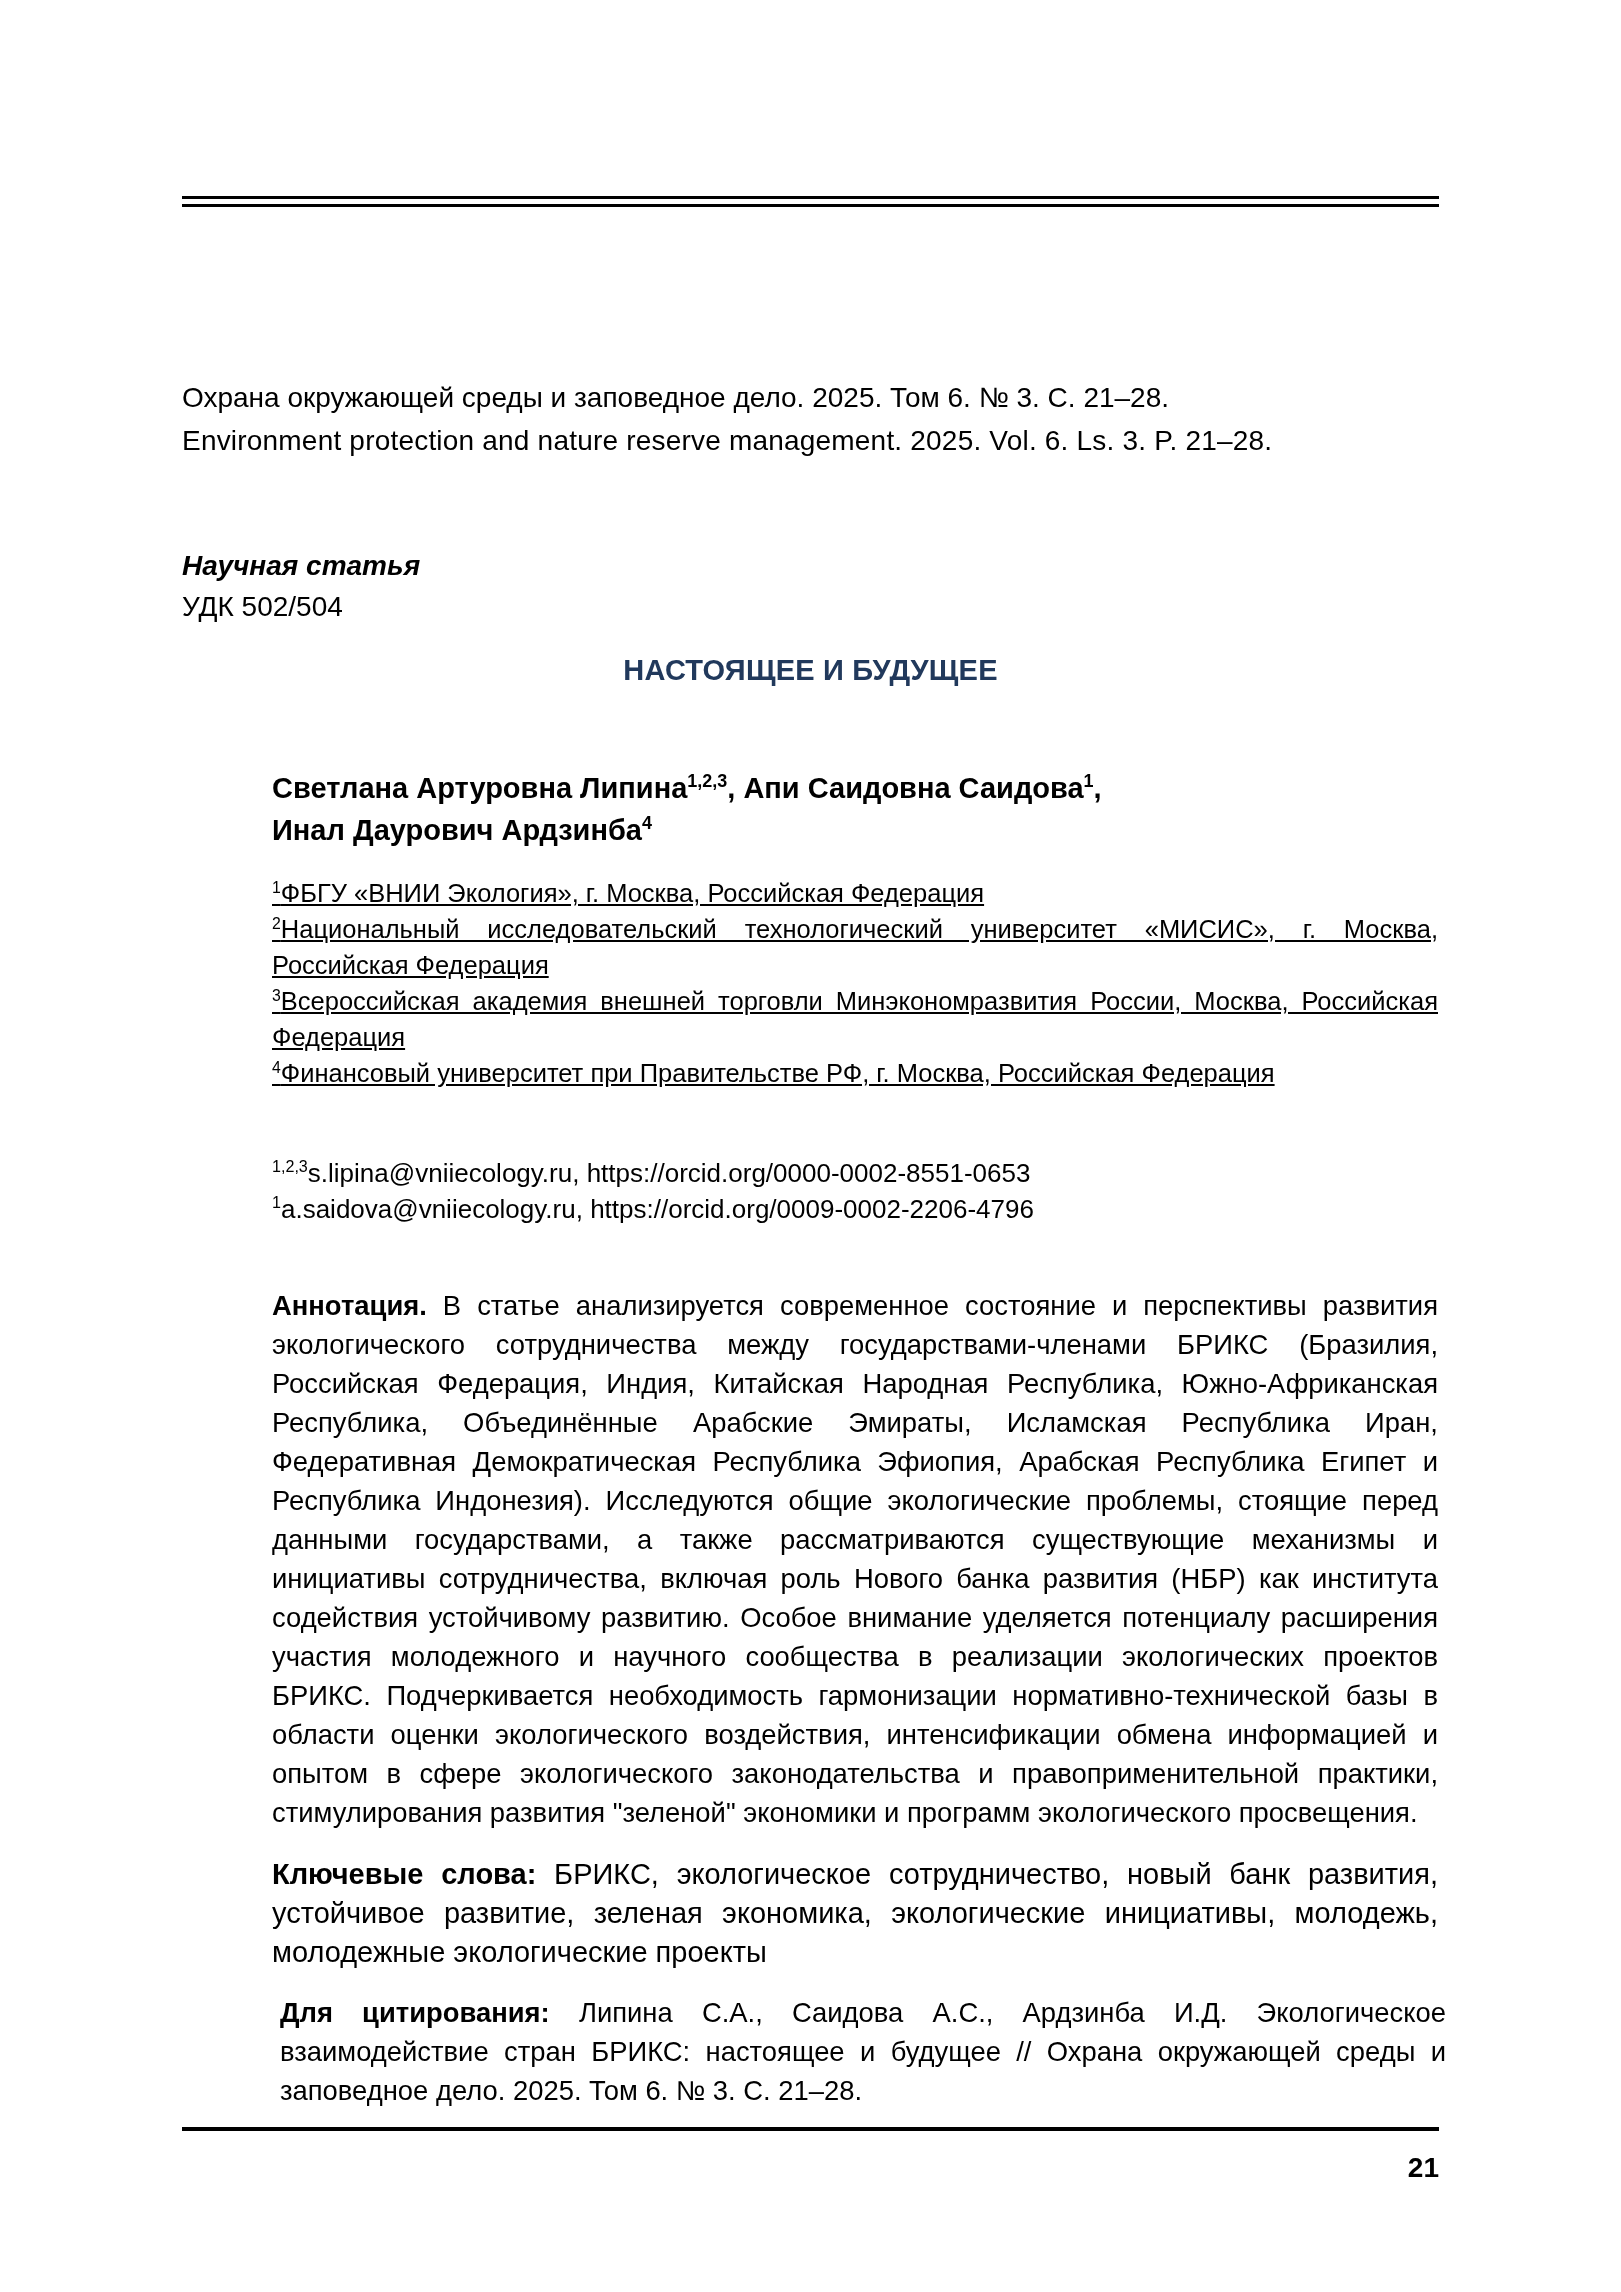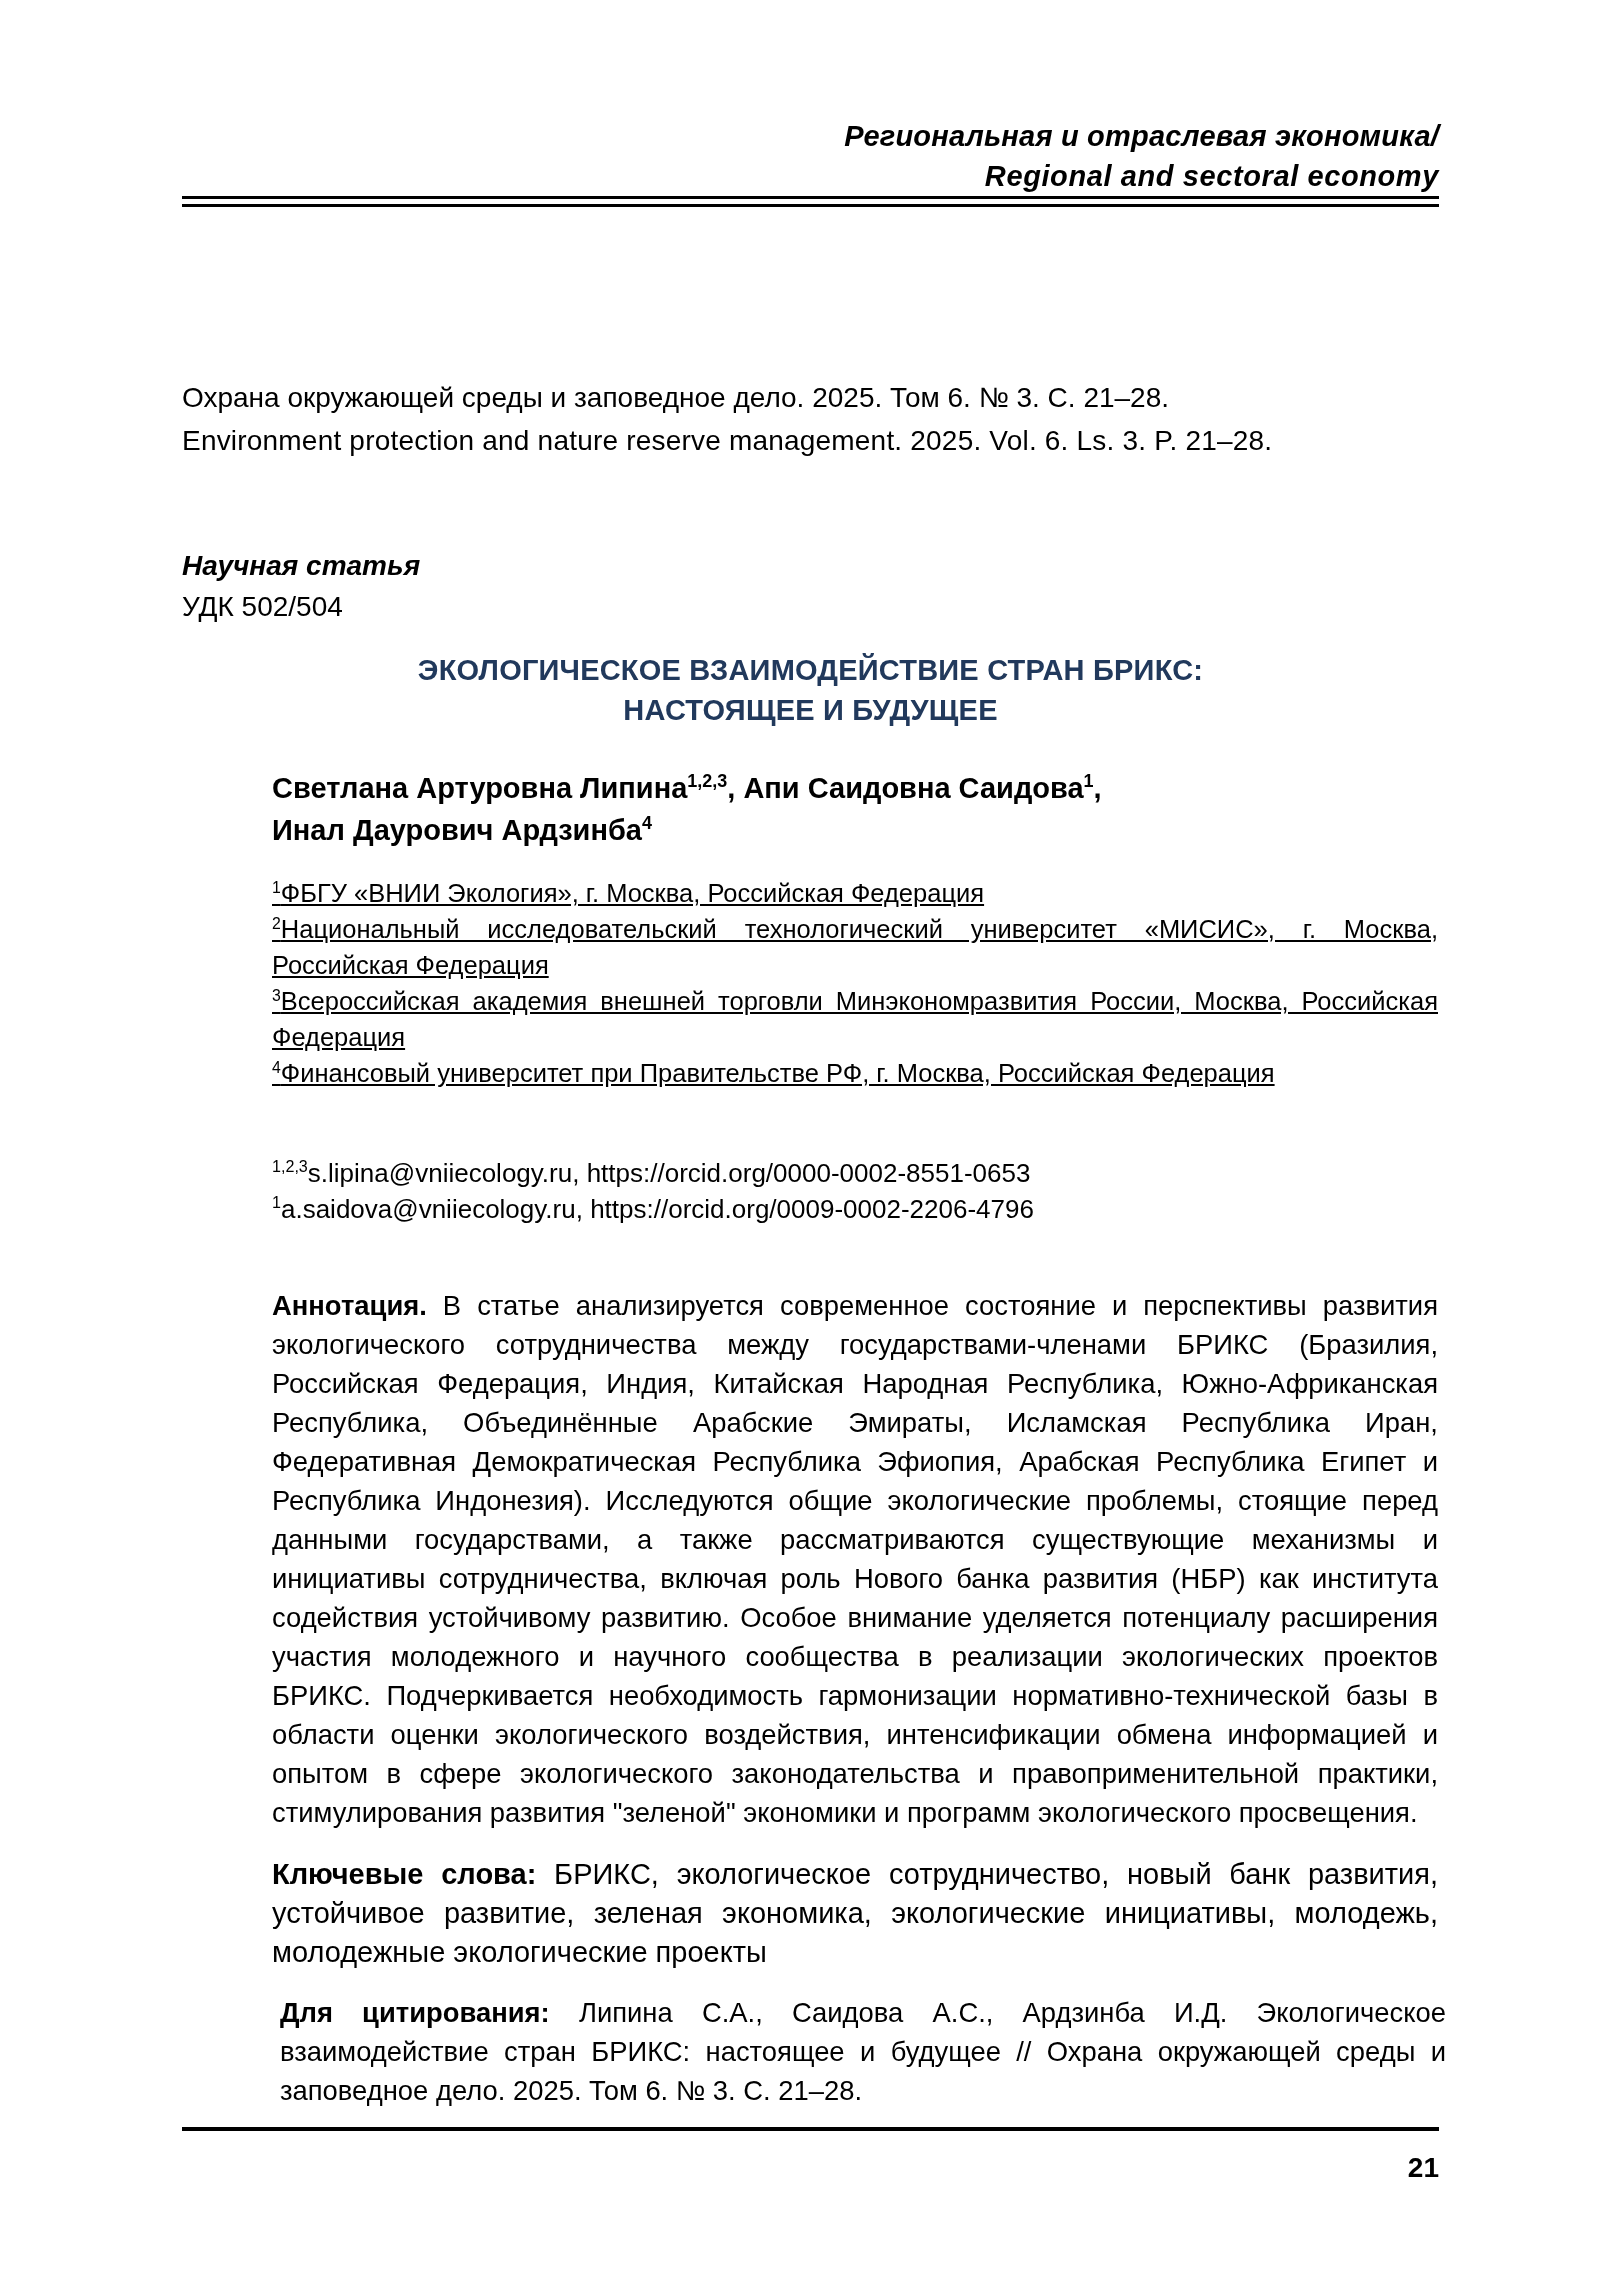--- a/index.html
+++ b/index.html
@@ -176,39 +176,34 @@
     font-weight: bold;
     font-size: 28px;
     line-height: 35px;
   }
 </style>
 </head>
 <body>
 
 <div class="page">
 
-  <div class="runhead">
-    <div class="line1">Региональная и отраслевая экономика/</div>
-    <div class="line2">Regional and sectoral economy</div>
-  </div>
 
   <div class="rule-double"></div>
 
   <div class="src-cite">
     <span class="ru">Охрана окружающей среды и заповедное дело. 2025. Том 6. № 3. С. 21–28.</span>
     <span class="en"><span>Environment protection and nature reserve management. 2025. Vol. 6. Ls. 3. P. 21–28.</span></span>
   </div>
 
   <div class="kind">
     <span class="italic">Научная статья</span>
     <span class="udc">УДК 502/504</span>
   </div>
 
   <div class="title" style="color: rgb(33, 57, 92);">
-    <div>ЭКОЛОГИЧЕСКОЕ ВЗАИМОДЕЙСТВИЕ СТРАН БРИКС:</div>
     <div>НАСТОЯЩЕЕ И БУДУЩЕЕ</div>
   </div>
 
   <div class="authors">
     <div><span>Светлана Артуровна Липина</span><sup>1,2,3</sup><span>, </span><span>Апи Саидовна Саидова</span><sup>1</sup><span>,</span></div>
     <div><span>Инал Даурович Ардзинба</span><sup>4</sup></div>
   </div>
 
   <div class="affil">
     <p class="nj"><sup>1</sup><span>ФБГУ «ВНИИ Экология», г. Москва, Российская Федерация</span></p>

